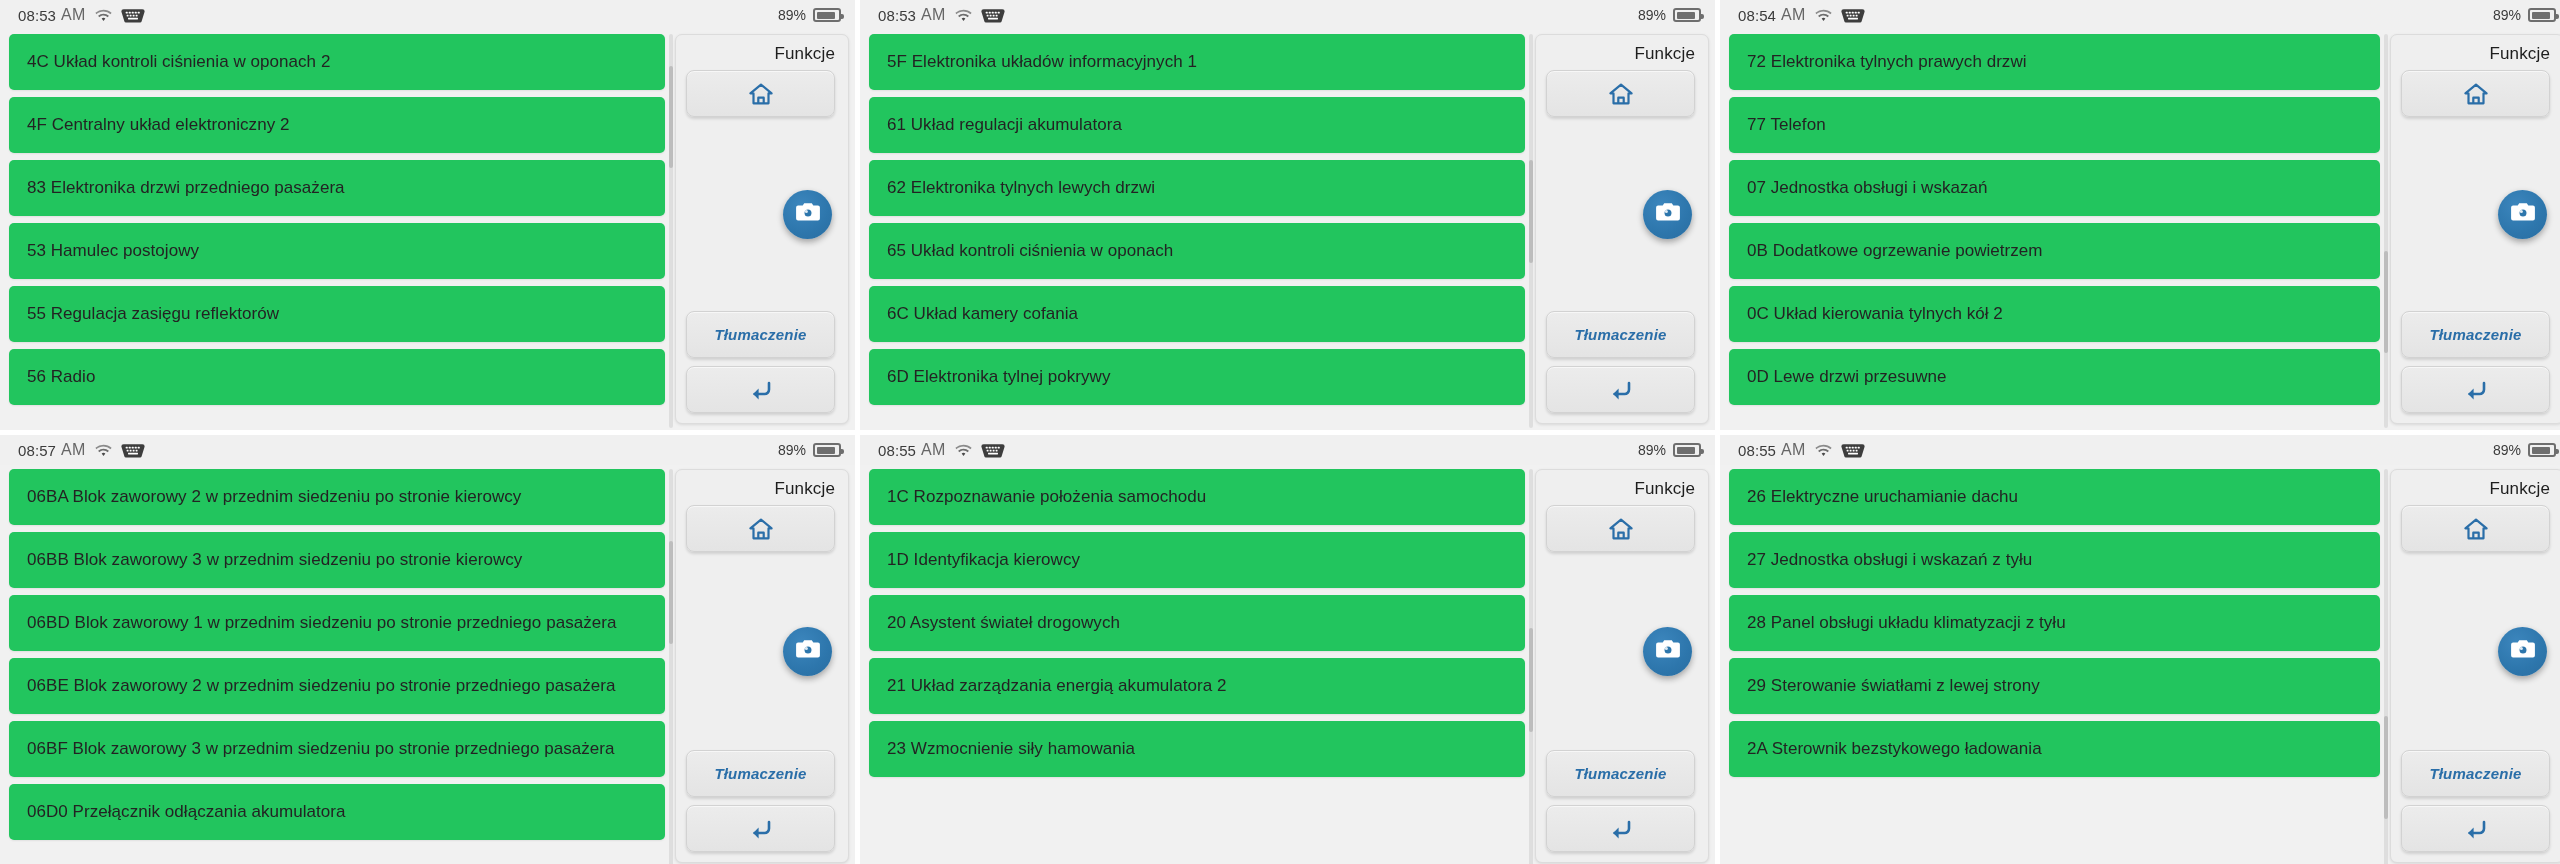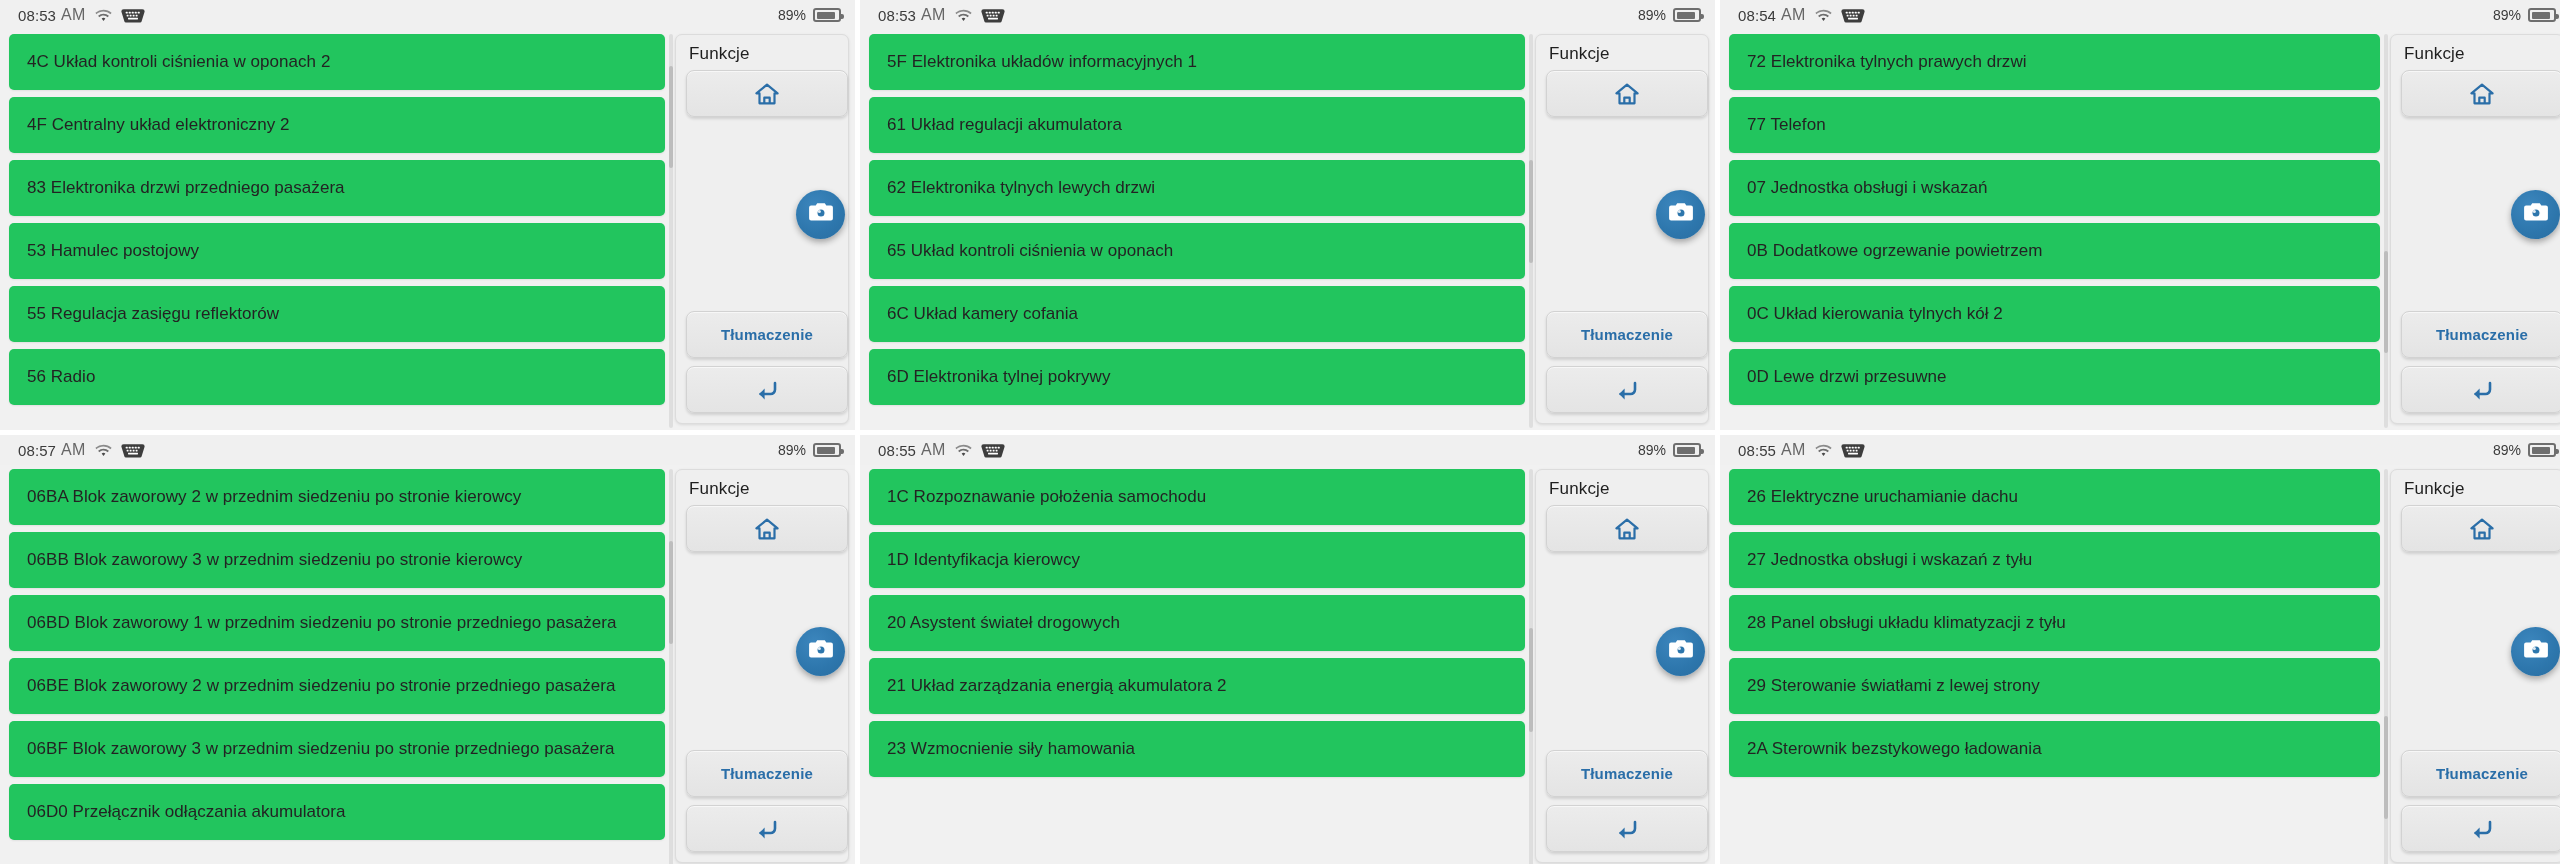--- a/index.html
+++ b/index.html
@@ -15,20 +15,21 @@
   
   #screens {
     display: grid;
     grid-template-columns: 855px 855px 850px;
     grid-template-rows: 430px 434px;
     column-gap: 5px;
     row-gap: 5px;
     width: 2560px;
     height: 864px;
     background: #ffffff;
+    text-align: right;
   }
 
   .screen {
     position: relative;
     background: #f1f1f1;
     overflow: hidden;
     display: flex;
     flex-direction: column;
   }
 
@@ -149,40 +150,41 @@
   .func-panel {
     width: 174px;
     min-width: 174px;
     margin: 4px 6px 6px 0;
     background: #efefef;
     border: 1px solid #dcdcdc;
     border-radius: 7px;
     box-shadow: 0 1px 3px rgba(0,0,0,.10);
     display: flex;
     flex-direction: column;
-    padding: 8px 0 10px 10px;
+    padding: 8px 13px 10px 10px;
     position: relative;
   }
   .func-title {
     font-size: 17px;
     color: #1e1e1e;
     margin: 1px 0 6px 3px;
     letter-spacing: .15px;
   }
 
   .fbtn {
     height: 47px;
     border-radius: 8px;
     background: linear-gradient(180deg,#ececec 0%,#e4e4e4 100%);
     border: 1px solid #d2d2d2;
     box-shadow: 0 2px 3px rgba(0,0,0,.13), inset 0 1px 0 #f7f7f7;
     display: flex;
     align-items: center;
     justify-content: center;
     color: #2a6ea8;
+    font-style: italic;
   }
   .fbtn-label {
     font-size: 15px;
     font-weight: bold;
     color: #2a6ea8;
     letter-spacing: .2px;
   }
   .fbtn svg { display: block; }
 
   .camera-row {

